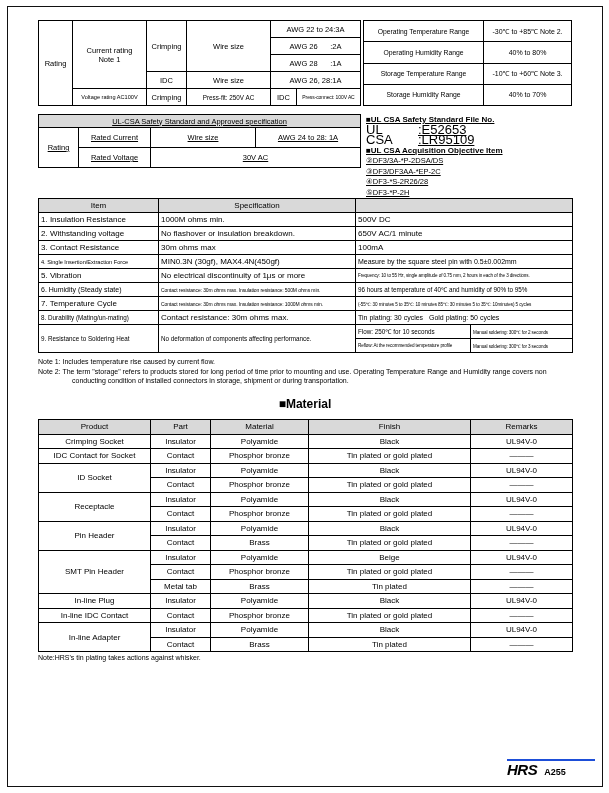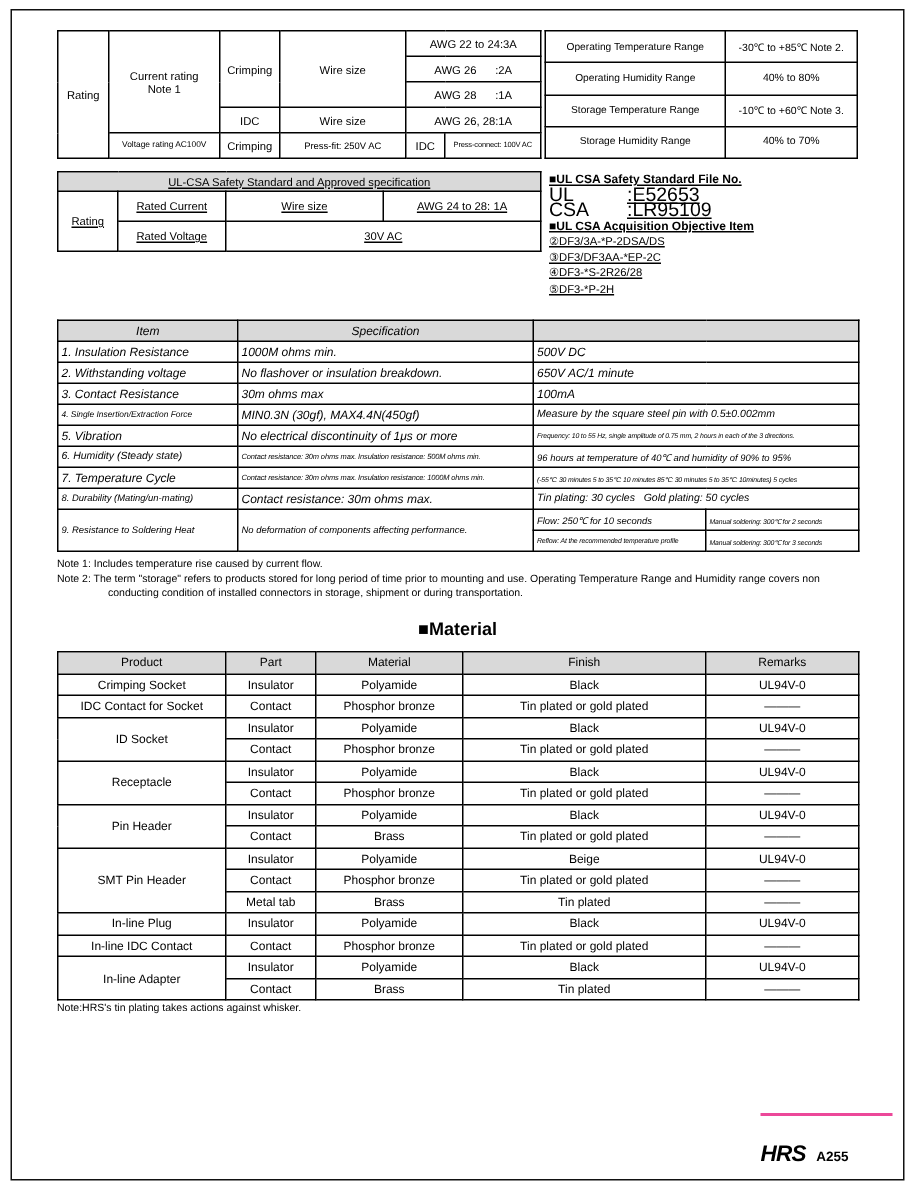--- a/index.html
+++ b/index.html
@@ -29,31 +29,31 @@
   .mid-row { display:flex; justify-content:space-between; margin-top:8px; align-items:flex-start;text-decoration:underline; }
   .ulcsa-table { width:322px; font-size:7.5px; }
   .ulcsa-table .hdr { height:13px; }
   .ulcsa-table .datarow { height:20px; }
   .safety-block { width:208px; padding-left:2px; }
   .safety-title { font-size:8px; font-weight:bold; line-height:11px; }
   .safety-line { font-size:13px; line-height:10px; }
   .safety-label { display:inline-block; width:52px; }
   .safety-item { font-size:7.5px; line-height:10.5px; }
 
-  .spec-table { margin-top:15px; font-size:8px;font-style:italic; }
+  .spec-table { font-size:8px; }
   .spec-table tr { height:14px; }
   .notes { margin-top:4px; font-size:7px; line-height:9px; }
   .note2 { padding-left:34px; text-indent:-34px; margin-top:1px; }
 
   .material-title { margin-top:12px;text-align:center; }
   .mat-table { margin-top:8px; font-size:8px; }
   .mat-table tr { height:14.5px; }
   .mat-note { margin-top:2px; font-size:7px; }
 
-  .footer { position:absolute; right:14px; bottom:16px; width:88px; border-top:2px solid #ec4899; padding-top:19px; display:flex; align-items:baseline; gap:7px; }
+  .footer { position:absolute; right:14px; bottom:16px; width:88px; border-top:2px solid #1d4ed8; padding-top:2px; display:flex; align-items:baseline; gap:7px; }
   .brand { font-weight:bold; font-style:italic; font-size:15px; letter-spacing:-0.5px; line-height:14px; }
   .page-num { font-size:9px; font-weight:bold; }
 </style>
 </head>
 <body>
 
 <div class="frame"></div>
 
 <div class="content">
 

